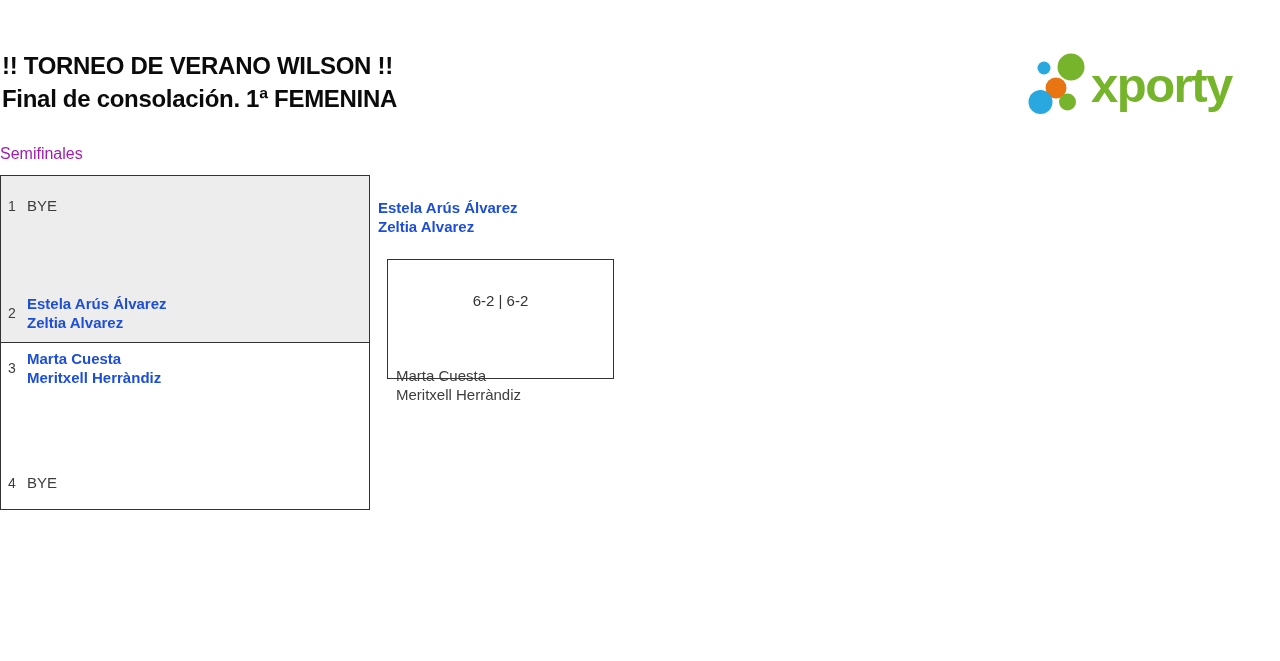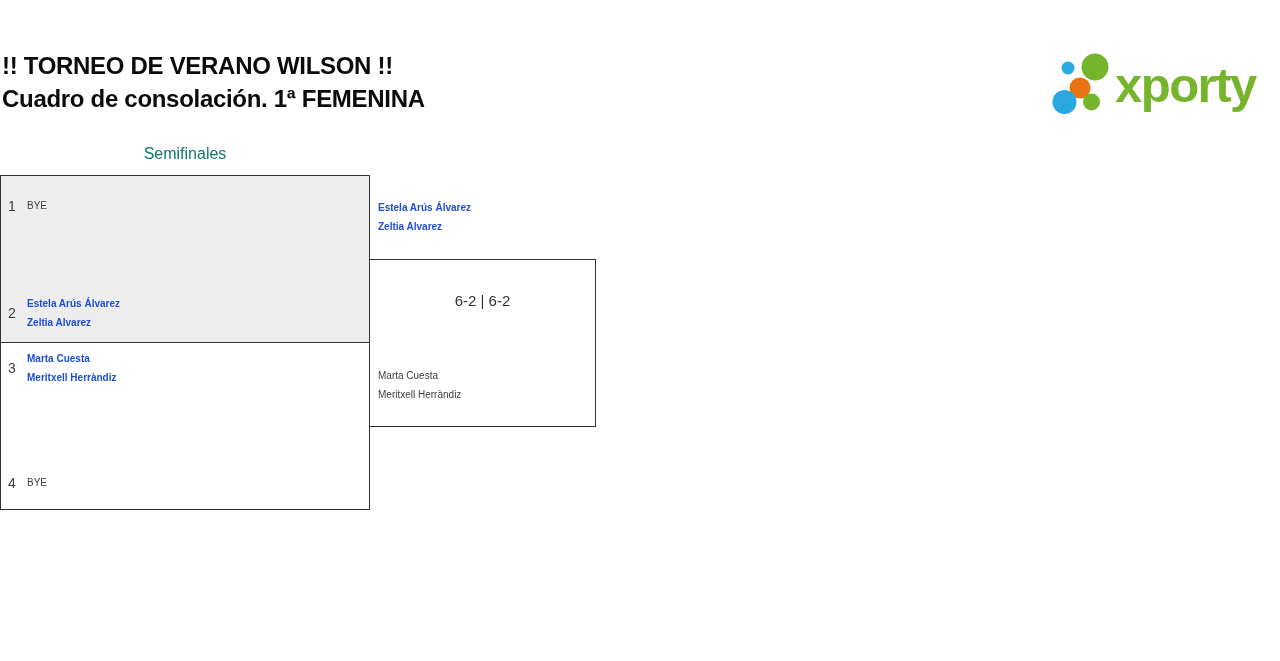--- a/index.html
+++ b/index.html
@@ -22,78 +22,77 @@
     color: #0b0b0b;
     letter-spacing: -0.3px;
     white-space: nowrap;
   }
   .title    { top: 4px; }
   .subtitle { top: 37px; }
 
   
   .logo {
     position: absolute;
-    left: 1048px;
+    left: 1024px;
     top: 1px;
     display: flex;
     align-items: flex-start;
   }
   .logo-text {
     font-size: 49px;
     font-weight: 700;
     color: #76b52b;
     letter-spacing: -1.5px;
     line-height: 1;
     margin-left: 5px;
     margin-top: 12px;
   }
 
   
   .round-header {
     position: absolute;
     top: 97px;
     font-size: 16px;
     font-weight: 500;
-    color: #0f766e;
-    text-align: center;
+    color: #a21caf;
   }
   .rh-semis { left: 0;     width: 370px; }
   .rh-final { left: 369px; width: 227px; }
 
   
   .match-box {
     position: absolute;
     box-sizing: border-box;
     border: 1px solid #333333;
     background: #ffffff;
   }
   .match-sf1  { left: 0;     top: 127px; width: 370px; height: 168px; background: #ededed; }
   .match-sf2  { left: 0;     top: 294px; width: 370px; height: 168px; }
-  .match-final{ left: 369px; top: 211px; width: 227px; height: 168px; }
+  .match-final{ left: 387px; top: 211px; width: 227px; height: 120px; }
 
   
   .slot {
     position: absolute;
     left: 7px;
     display: flex;
     align-items: center;
     gap: 7px;
   }
   .match-sf1 .slot-a { top: 20px;  }
   .match-sf1 .slot-b { top: 118px; }
   .match-sf2 .slot-a { top: 6px;   }
   .match-sf2 .slot-b { top: 130px; }
 
   .seed {
     font-size: 14px;
     color: #3d3d3d;
     width: 12px;
     flex: 0 0 auto;
   }
-  .names { font-size: 10px; line-height: 19px; }
+  .names { font-size: 15px; line-height: 19px; }
   .names.bold  { font-weight: 700; color: #1d4ed8; }
   .names.plain { font-weight: 400; color: #3d3d3d; }
 
   
   .final-winner {
     position: absolute;
     left: 378px;
     top: 150px;
   }
   .score {
@@ -111,21 +110,21 @@
     top: 106px;
     color: #333333;
   }
 </style>
 </head>
 <body>
 
 <div class="page">
 
   <div class="title">!! TORNEO DE VERANO WILSON !!</div>
-  <div class="subtitle">Cuadro de consolación. 1ª FEMENINA</div>
+  <div class="subtitle">Final de consolación. 1ª FEMENINA</div>
 
   <div class="logo">
     <svg class="logo-dots" width="62" height="70" viewBox="0 0 62 70" aria-hidden="true">
       <circle cx="20" cy="19" r="6.5" fill="#29a8e0"></circle>
       <circle cx="47" cy="18" r="13.5" fill="#76b52b"></circle>
       <circle cx="32" cy="39" r="10.5" fill="#e87511"></circle>
       <circle cx="16.5" cy="53" r="12" fill="#29a8e0"></circle>
       <circle cx="43.5" cy="53" r="8.5" fill="#76b52b"></circle>
     </svg>
     <span class="logo-text">xporty</span>

